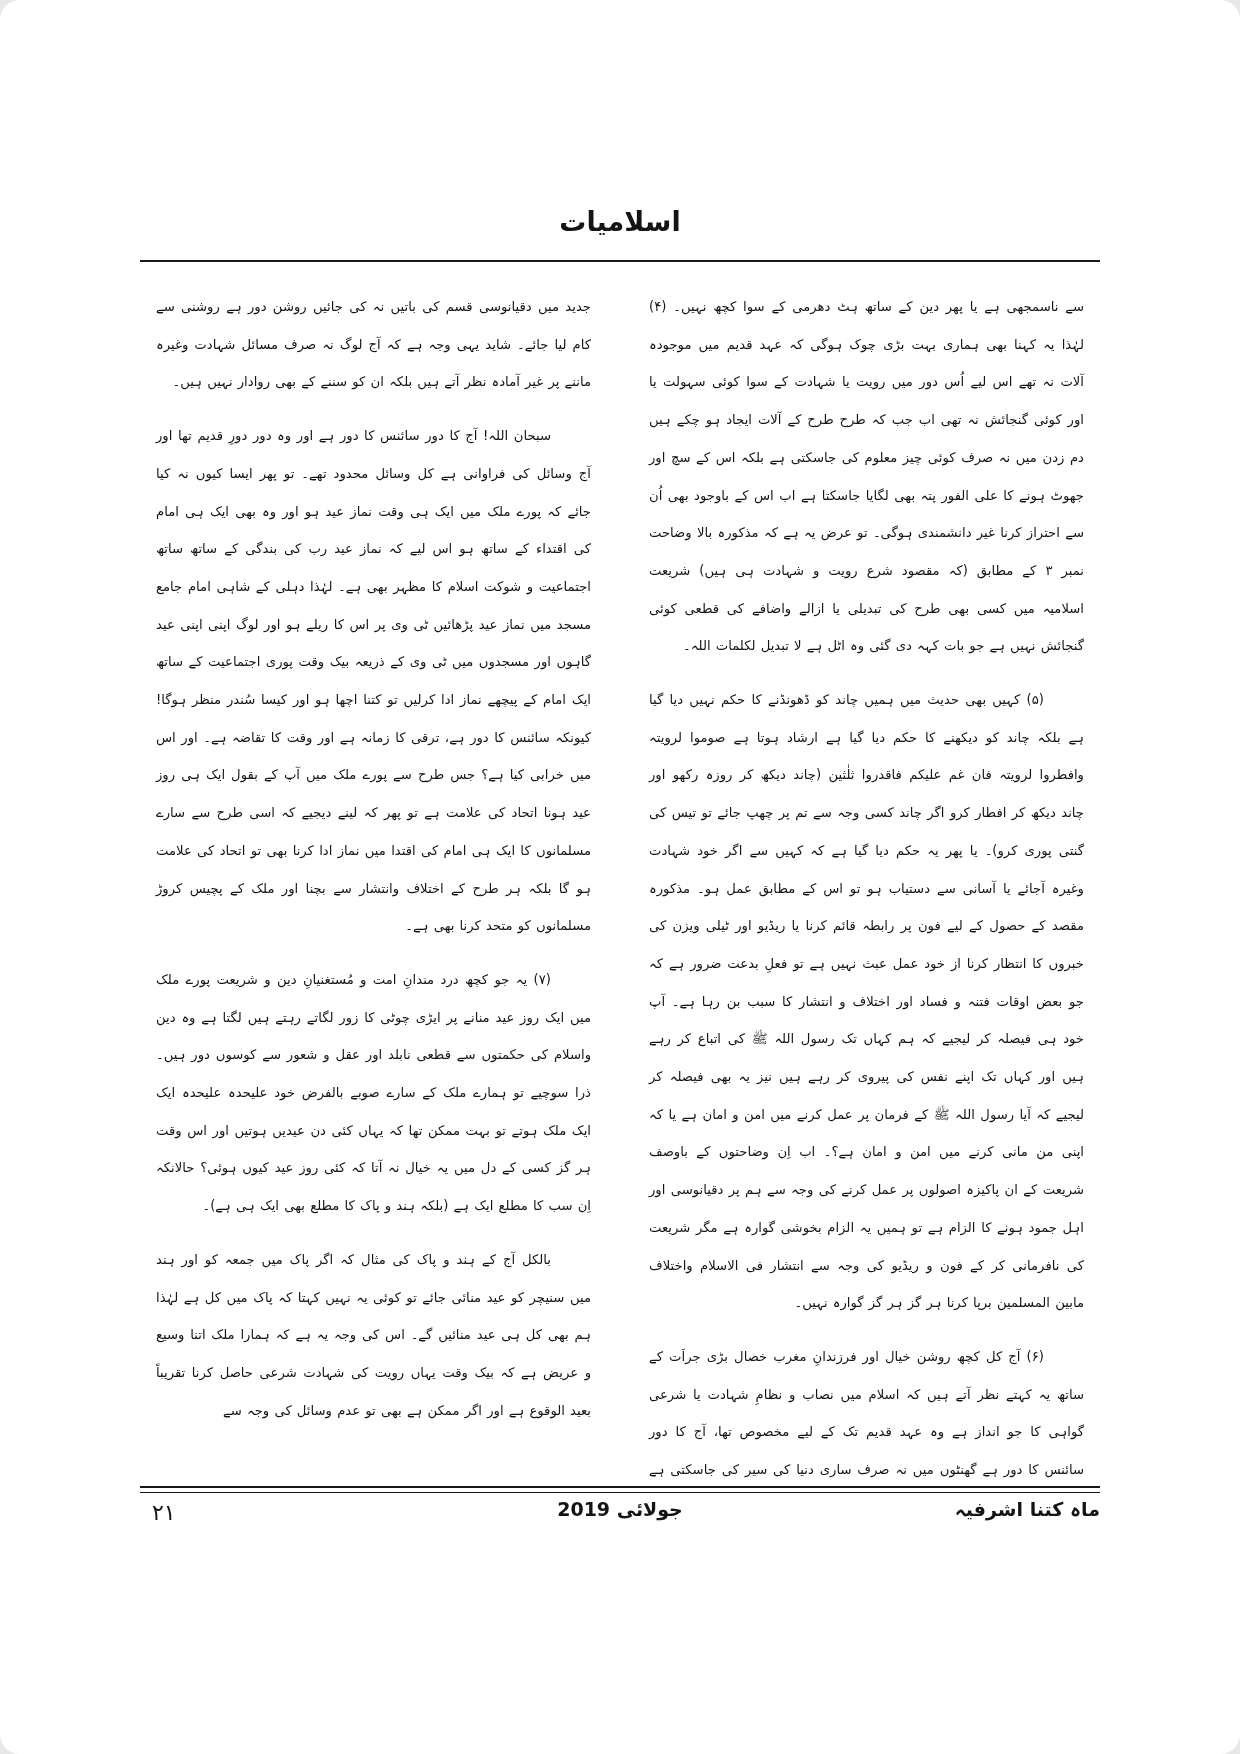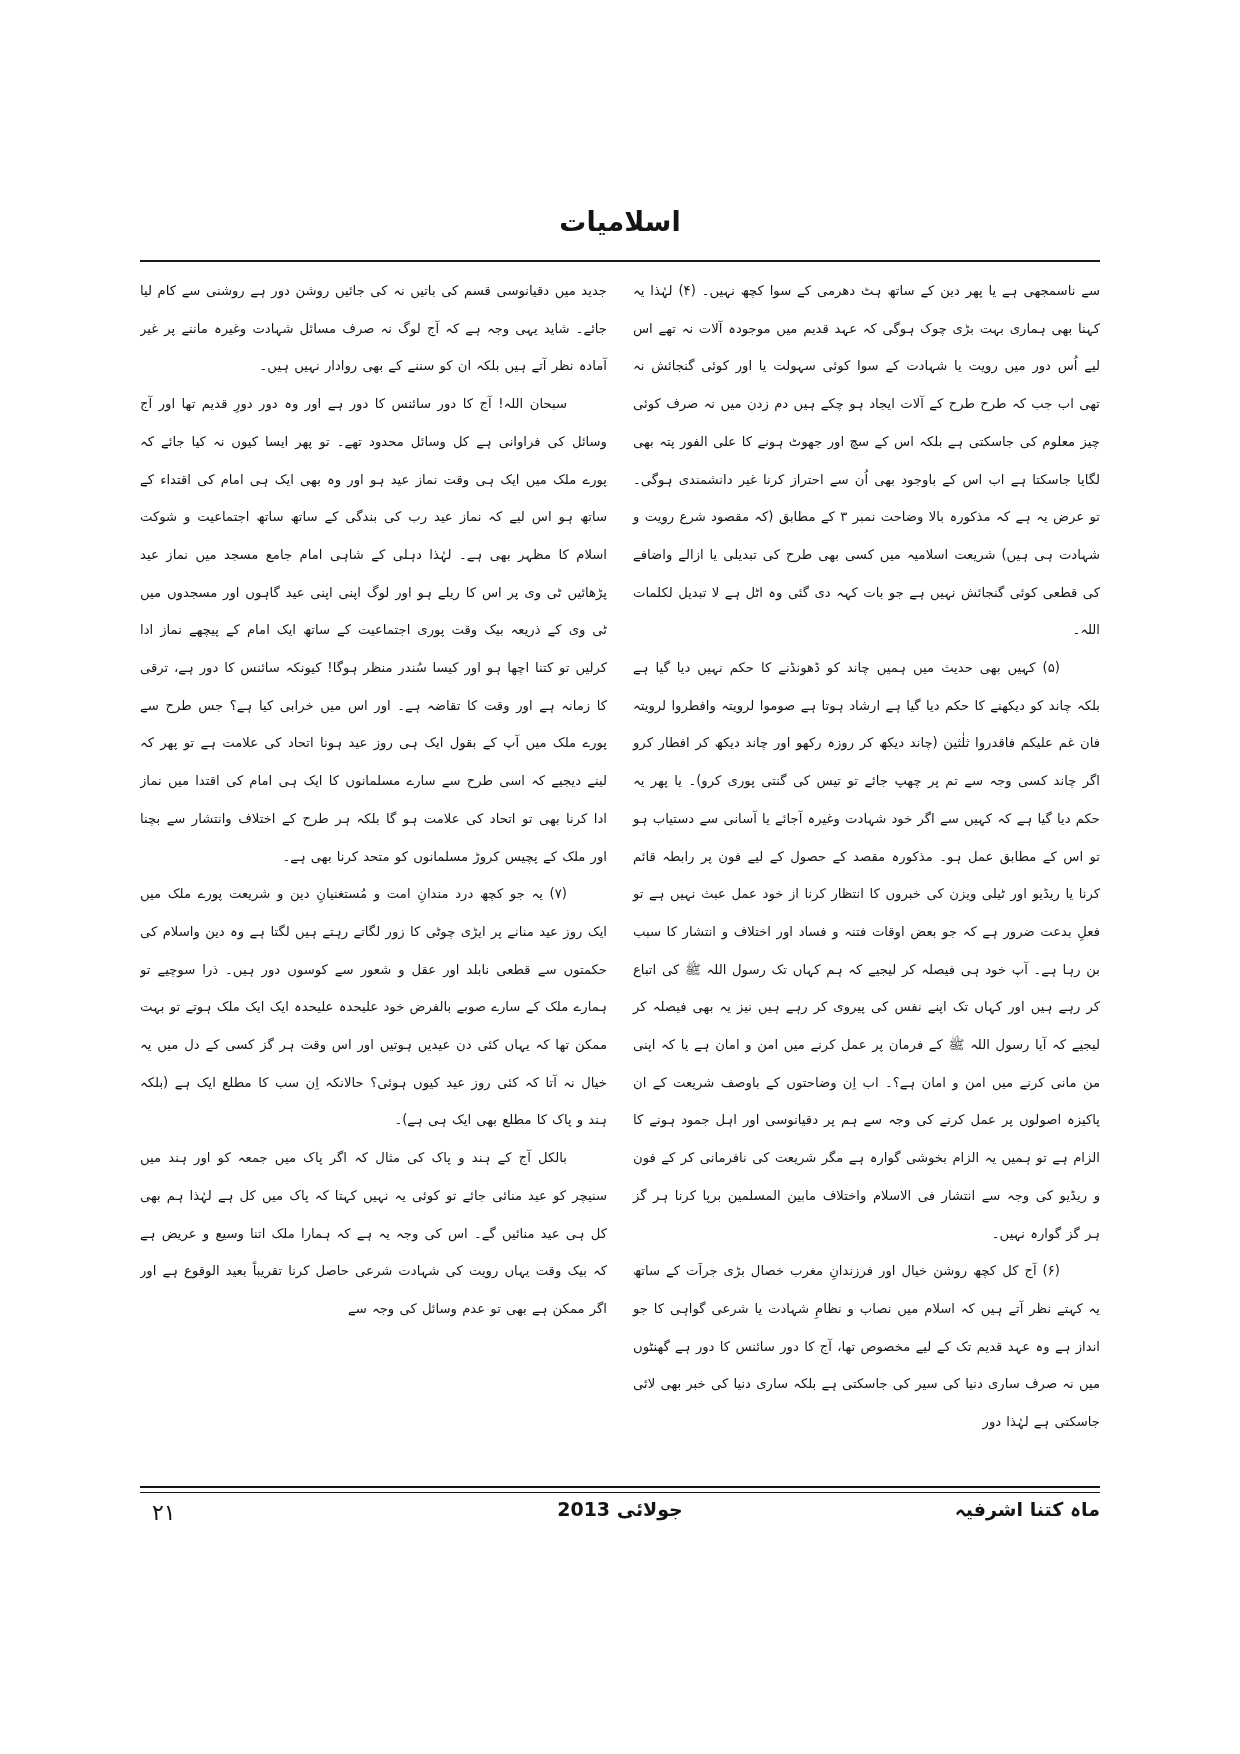--- a/index.html
+++ b/index.html
@@ -10,20 +10,21 @@
   .page {
     position: relative;
     width: 1240px;
     height: 1754px;
     margin: 0 auto;
     background: #ffffff;
     direction: rtl;
     font-family: "DejaVu Sans", sans-serif;
     color: #141414;
     overflow: hidden;
+    border-radius: 20px;
   }
   .title {
     position: absolute;
     top: 206px;
     right: 140px;
     width: 960px;
     margin: 0;
     text-align: center;
     font-size: 27px;
     font-weight: bold;
@@ -45,21 +46,21 @@
     height: 1212px;
     display: flex;
     gap: 26px;
     overflow: hidden;
   }
   .col {
     width: 467px;
     flex: 0 0 467px;
   }
   .para {
-    margin: 0;
+    margin: 16px;
     font-size: 13.2px;
     line-height: 37.7px;
     text-align: justify;
     word-spacing: 1px;
   }
   .para.indent {
     text-indent: 40px;
   }
   .footer-rule {
     position: absolute;
@@ -118,17 +119,17 @@
         <p class="para indent">سبحان اللہ! آج کا دور سائنس کا دور ہے اور وہ دور دورِ قدیم تھا اور آج وسائل کی فراوانی ہے کل وسائل محدود تھے۔ تو پھر ایسا کیوں نہ کیا جائے کہ پورے ملک میں ایک ہی وقت نماز عید ہو اور وہ بھی ایک ہی امام کی اقتداء کے ساتھ ہو اس لیے کہ نماز عید رب کی بندگی کے ساتھ ساتھ اجتماعیت و شوکت اسلام کا مظہر بھی ہے۔ لہٰذا دہلی کے شاہی امام جامع مسجد میں نماز عید پڑھائیں ٹی وی پر اس کا ریلے ہو اور لوگ اپنی اپنی عید گاہوں اور مسجدوں میں ٹی وی کے ذریعہ بیک وقت پوری اجتماعیت کے ساتھ ایک امام کے پیچھے نماز ادا کرلیں تو کتنا اچھا ہو اور کیسا سُندر منظر ہوگا! کیونکہ سائنس کا دور ہے، ترقی کا زمانہ ہے اور وقت کا تقاضہ ہے۔ اور اس میں خرابی کیا ہے؟ جس طرح سے پورے ملک میں آپ کے بقول ایک ہی روز عید ہونا اتحاد کی علامت ہے تو پھر کہ لینے دیجیے کہ اسی طرح سے سارے مسلمانوں کا ایک ہی امام کی اقتدا میں نماز ادا کرنا بھی تو اتحاد کی علامت ہو گا بلکہ ہر طرح کے اختلاف وانتشار سے بچنا اور ملک کے پچیس کروڑ مسلمانوں کو متحد کرنا بھی ہے۔</p>
         <p class="para indent">(۷) یہ جو کچھ درد مندانِ امت و مُستغنیانِ دین و شریعت پورے ملک میں ایک روز عید منانے پر ایڑی چوٹی کا زور لگاتے رہتے ہیں لگتا ہے وہ دین واسلام کی حکمتوں سے قطعی نابلد اور عقل و شعور سے کوسوں دور ہیں۔ ذرا سوچیے تو ہمارے ملک کے سارے صوبے بالفرض خود علیحدہ علیحدہ ایک ایک ملک ہوتے تو بہت ممکن تھا کہ یہاں کئی دن عیدیں ہوتیں اور اس وقت ہر گز کسی کے دل میں یہ خیال نہ آتا کہ کئی روز عید کیوں ہوئی؟ حالانکہ اِن سب کا مطلع ایک ہے (بلکہ ہند و پاک کا مطلع بھی ایک ہی ہے)۔</p>
         <p class="para indent">بالکل آج کے ہند و پاک کی مثال کہ اگر پاک میں جمعہ کو اور ہند میں سنیچر کو عید منائی جائے تو کوئی یہ نہیں کہتا کہ پاک میں کل ہے لہٰذا ہم بھی کل ہی عید منائیں گے۔ اس کی وجہ یہ ہے کہ ہمارا ملک اتنا وسیع و عریض ہے کہ بیک وقت یہاں رویت کی شہادت شرعی حاصل کرنا تقریباً بعید الوقوع ہے اور اگر ممکن ہے بھی تو عدم وسائل کی وجہ سے</p>
       </div>
   </div>
 
   <div class="footer-rule"></div>
 
   <div class="footer">
     <span class="magazine">ماہ کتنا اشرفیہ</span>
-    <span class="issue">جولائی 2013</span>
+    <span class="issue">جولائی 2019</span>
     <span class="pagenum">۲۱</span>
   </div>
 
 </div>
 
 </body></html>

